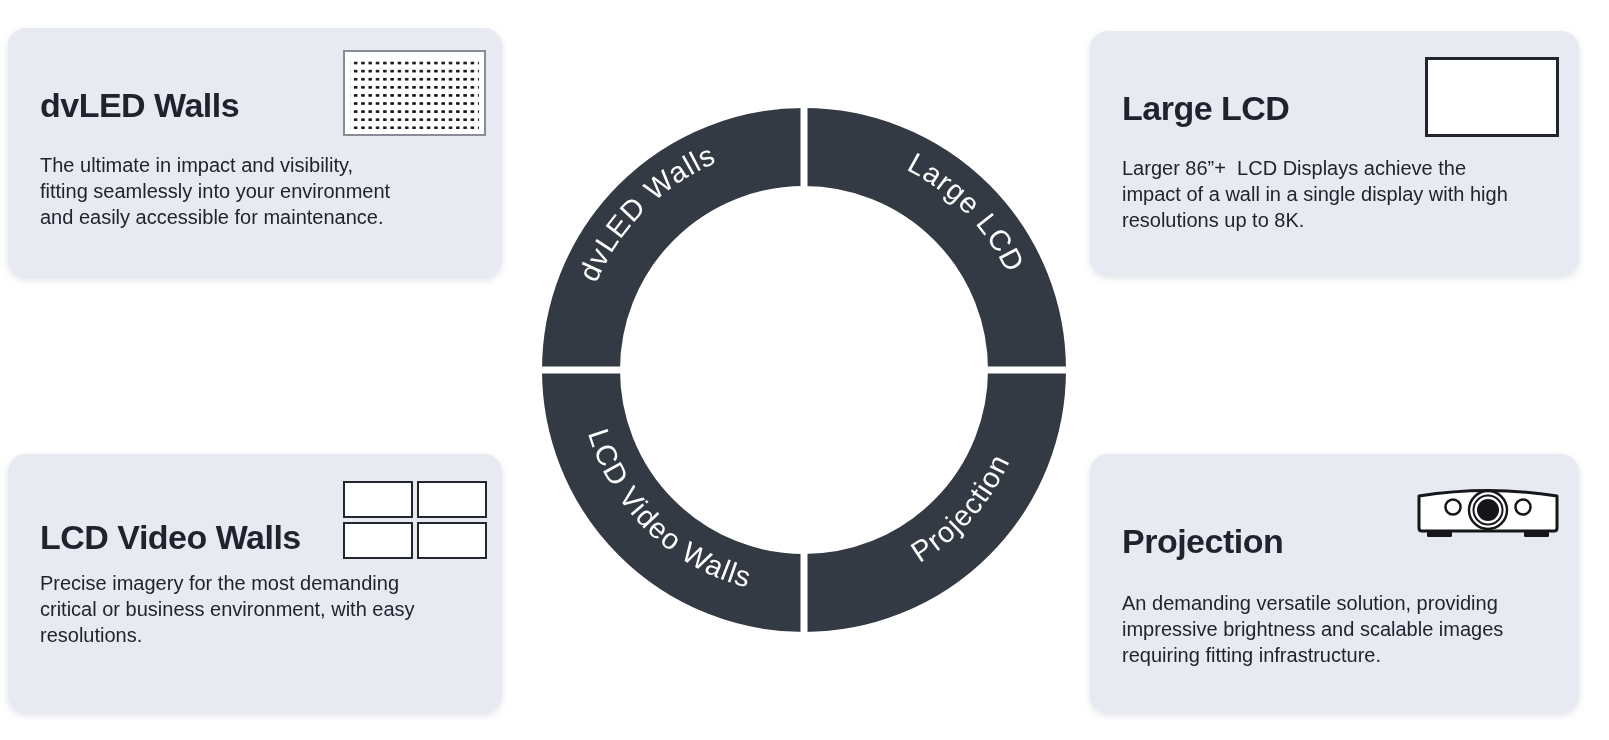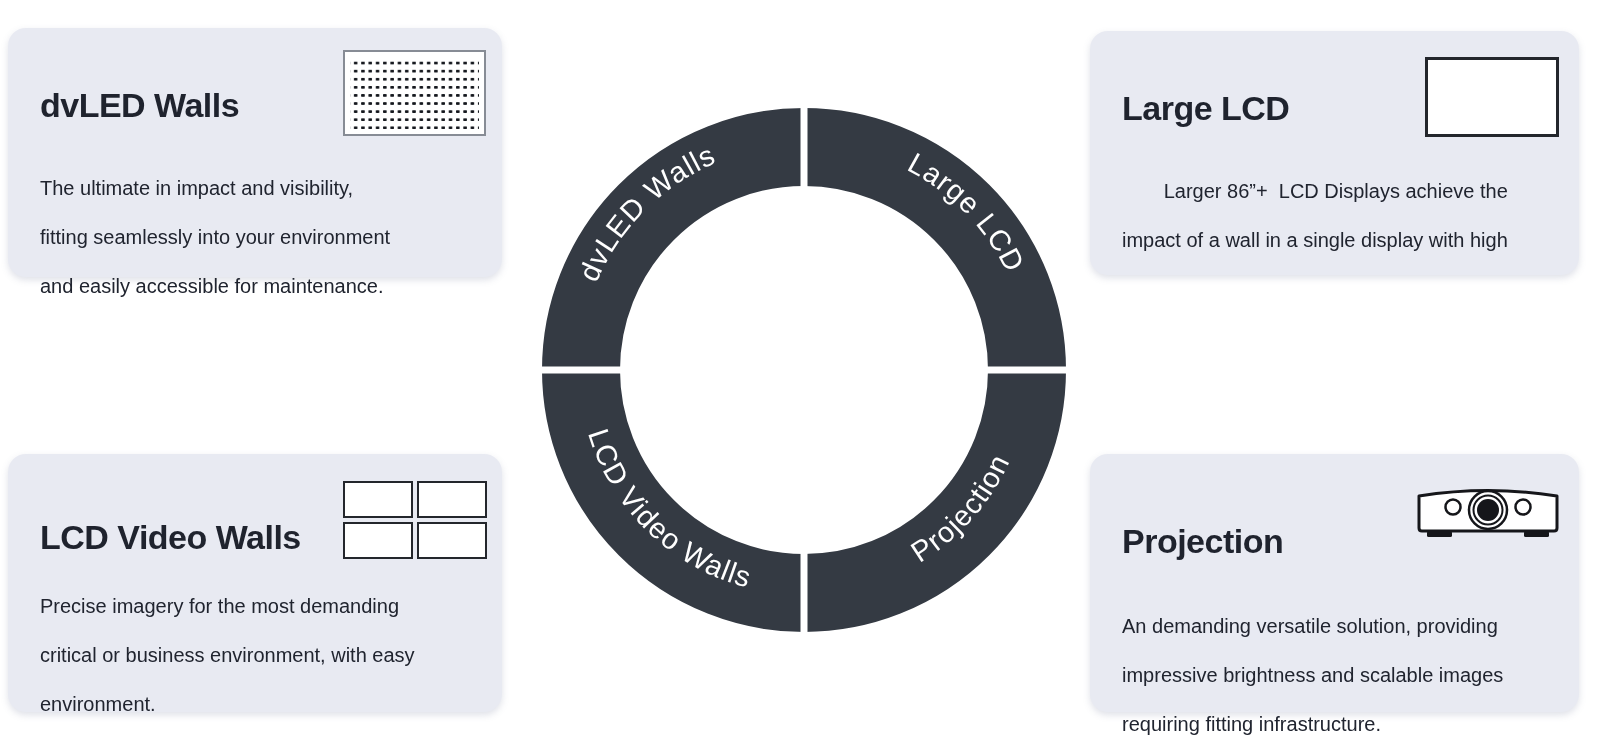--- a/index.html
+++ b/index.html
@@ -12,30 +12,30 @@
     position:absolute;background:#e8eaf2;border-radius:18px;
     box-shadow:0 3px 7px rgba(110,120,150,0.22);
   }
   .card-title{
     position:absolute;left:32px;font-size:34px;font-weight:bold;
     letter-spacing:-0.5px;color:#1f232e;white-space:nowrap;
   }
   .card-body{
     position:absolute;left:32px;font-size:20px;line-height:26px;color:#20242f;
   }
-  .card-body div{white-space:pre;margin-top:23px;}
+  .card-body div{white-space:pre;}
 
   
   #card-dvled{left:8px;top:28px;width:494px;height:249px;}
   #card-large-lcd{left:1090px;top:31px;width:489px;height:244px;}
   #card-lcd-video{left:8px;top:454px;width:494px;height:258px;}
   #card-projection{left:1090px;top:454px;width:489px;height:258px;}
 
   #card-dvled .card-title{top:58px;}      #card-dvled .card-body{top:124px;}
-  #card-large-lcd .card-title{top:58px;}  #card-large-lcd .card-body{top:124px;text-align:right;}
+  #card-large-lcd .card-title{top:58px;}  #card-large-lcd .card-body{top:124px;}
   #card-lcd-video .card-title{top:64px;}  #card-lcd-video .card-body{top:116px;}
   #card-projection .card-title{top:68px;} #card-projection .card-body{top:136px;}
 
   
   .icon-box{position:absolute;}
   .led-matrix{
     right:16px;top:22px;width:143px;height:86px;box-sizing:border-box;
     border:2px solid #878c95;background:#ffffff;padding:5px;
   }
   .led-matrix .dots{
@@ -82,35 +82,36 @@
     <div>and easily accessible for maintenance.</div>
   </div>
 </div>
 
 <div class="card" id="card-large-lcd">
   <div class="icon-box single-display"></div>
   <div class="card-title">Large LCD</div>
   <div class="card-body">
     <div>Larger 86”+  LCD Displays achieve the</div>
     <div>impact of a wall in a single display with high</div>
+    <div>resolutions up to 8K.</div>
   </div>
 </div>
 
 <div class="card" id="card-lcd-video">
   <div class="icon-box wall-grid">
     <div class="cell"></div>
     <div class="cell"></div>
     <div class="cell"></div>
     <div class="cell"></div>
   </div>
   <div class="card-title">LCD Video Walls</div>
   <div class="card-body">
     <div>Precise imagery for the most demanding</div>
     <div>critical or business environment, with easy</div>
-    <div>environment.</div>
+    <div>resolutions.</div>
   </div>
 </div>
 
 <div class="card" id="card-projection">
   <svg class="icon-box projector-svg" viewBox="0 0 150 60">
     <path d="M6,16 Q75,5 144,16 L144,48 Q144,51 141,51 L9,51 Q6,51 6,48 Z" fill="#ffffff" stroke="#15161a" stroke-width="3" stroke-linejoin="round"></path>
     <rect x="14" y="51" width="25" height="6" rx="1.5" fill="#15161a"></rect>
     <rect x="111" y="51" width="25" height="6" rx="1.5" fill="#15161a"></rect>
     <circle cx="75" cy="30" r="19" fill="#ffffff" stroke="#15161a" stroke-width="2.5"></circle>
     <circle cx="75" cy="30" r="14.5" fill="#ffffff" stroke="#15161a" stroke-width="2"></circle>

